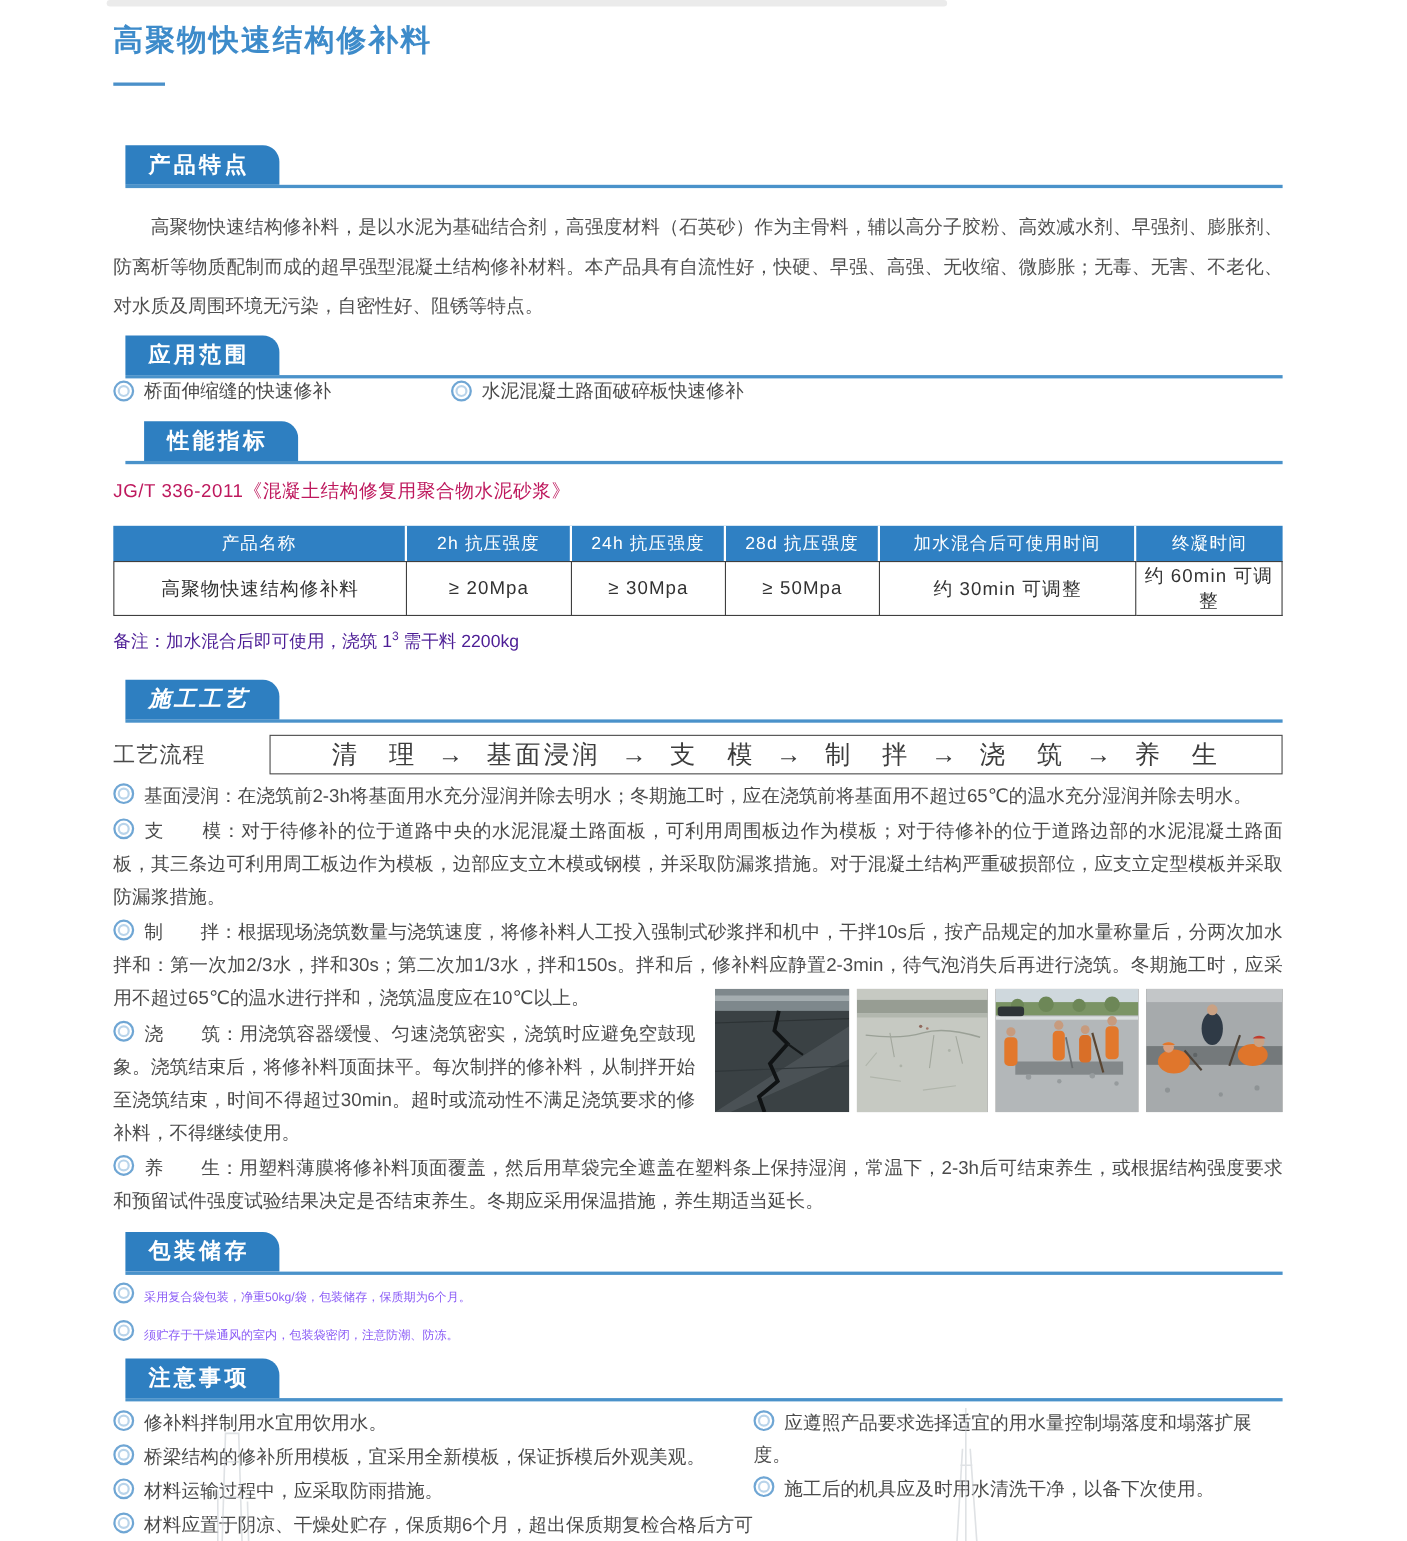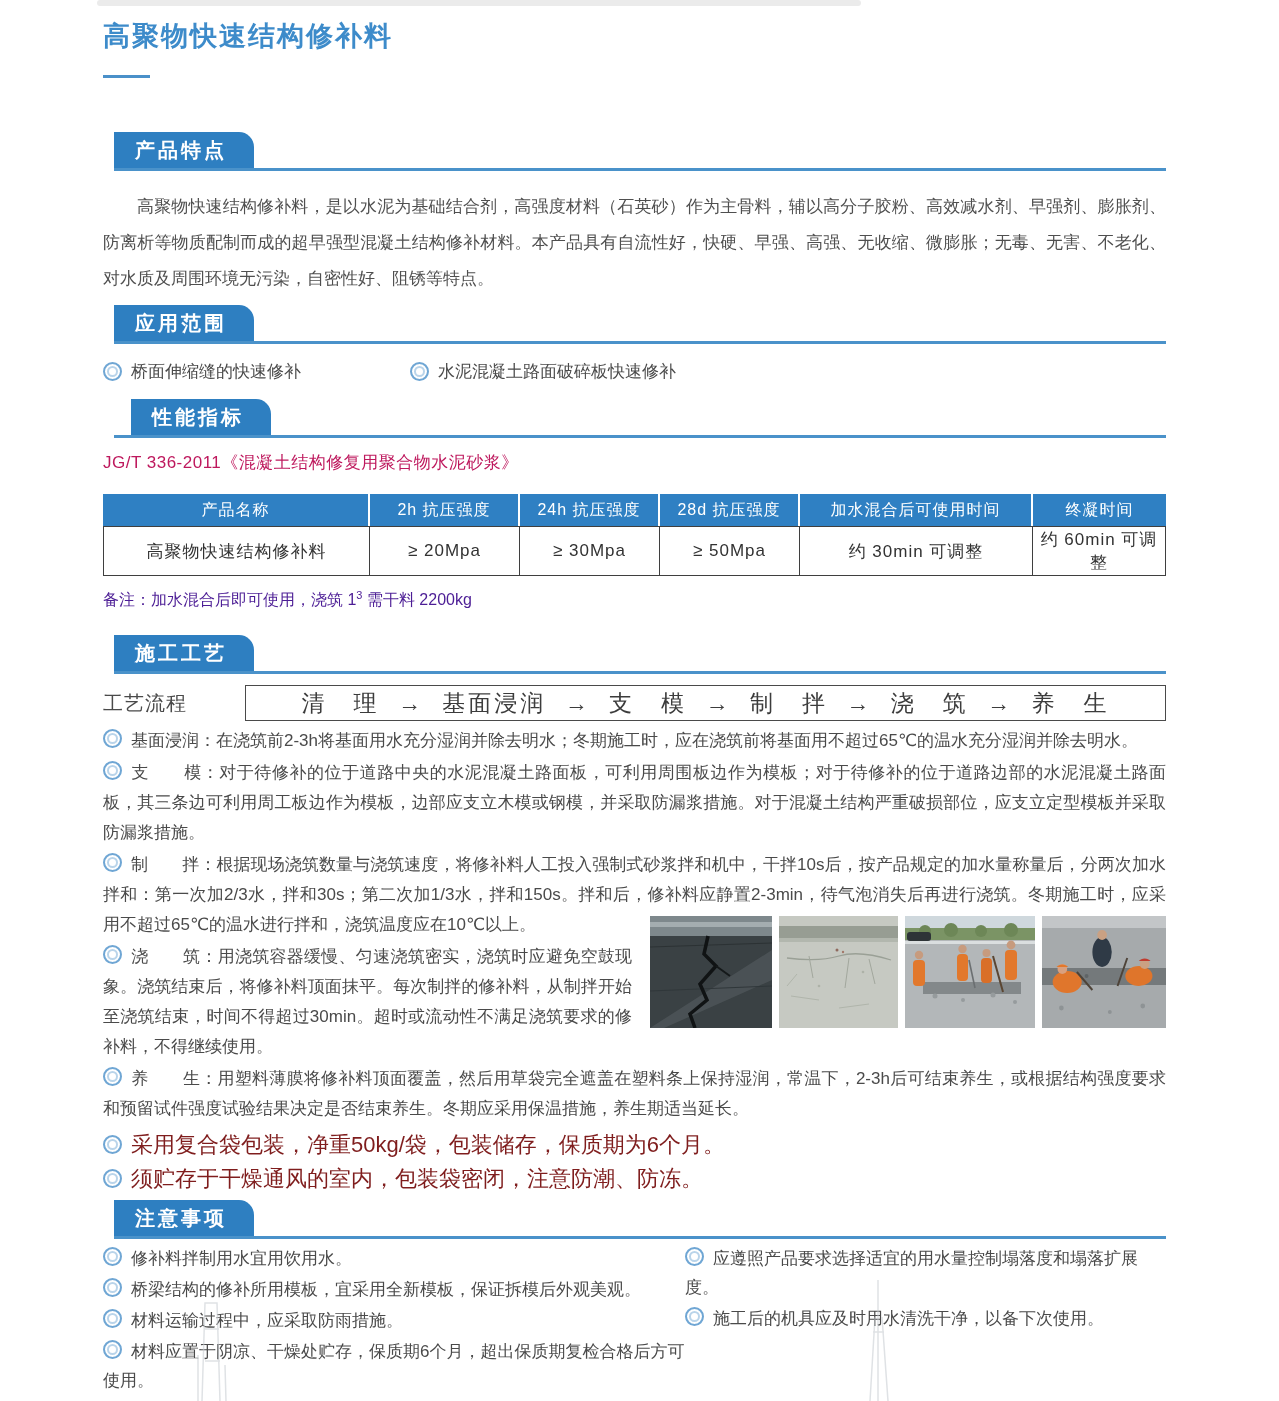--- a/index.html
+++ b/index.html
@@ -10,21 +10,21 @@
 
   h1.title{margin:18px 0 0;font-size:27px;font-weight:bold;color:#3d8bca;letter-spacing:2px;}
   .title-line{width:47px;height:3px;background:#4a90c9;margin-top:21px;}
 
   .sec{border-bottom:3px solid #4a92ca;line-height:0;margin-left:11px;}
   .tab{display:inline-block;background:#2e7fc1;color:#fff;font-size:20px;font-weight:bold;
        line-height:36px;padding:0 27px 0 21px;border-radius:0 15px 0 0;letter-spacing:3px;}
 
   .para{margin:18px 0 0;font-size:17px;line-height:36px;color:#4f4f4f;text-align:justify;text-indent:2em;}
 
-  .apps{display:flex;margin-top:16px;font-size:17px;color:#4a4a4a;align-items:center;}
+  .apps{display:flex;font-size:17px;color:#4a4a4a;align-items:center;}
   .app{display:flex;align-items:center;}
   .app.first{width:307px;}
 
   .blt{display:inline-block;flex:0 0 auto;width:15px;height:15px;border:2px solid #6fa6d4;border-radius:50%;
        box-shadow:inset 0 0 0 2px #fff,inset 0 0 0 4px #b9d4ea;background:#fff;
        margin-right:9px;vertical-align:-2px;}
 
   .standard{margin:13px 0 0;font-size:17px;color:#be185d;text-align:left;letter-spacing:.5px;}
 
   table.perf{width:100%;border-collapse:separate;border-spacing:0;margin-top:20px;table-layout:fixed;}
@@ -46,31 +46,31 @@
   .steps{margin-top:5px;}
   .step{margin:2px 0 0;font-size:17px;line-height:30px;color:#4a4a4a;text-align:justify;}
   .step .blt{vertical-align:-2px;}
 
   .photo-strip{float:right;width:516px;height:112px;margin:-26px 0 8px 18px;display:flex;gap:7px;}
   .ph{height:112px;overflow:hidden;background:#999;}
   .ph svg{display:block;width:100%;height:100%;}
   .ph1{flex:0 0 122px;} .ph2{flex:0 0 119px;} .ph3{flex:0 0 130px;} .ph4{flex:1;}
 
   .store-items{margin-top:6px;}
-  .store-items p{margin:4px 0 0;font-size:22px;line-height:30px;color:#7f1d1d;}
+  .store-items p{margin:4px 0 0;font-size:11px;line-height:30px;color:#8b5cf6;}
 
   .notes{display:flex;margin-top:5px;}
   .ncol-l{width:582px;flex:0 0 auto;}
   .ncol-r{flex:1;}
   .notes p{margin:0 0 2px;font-size:17px;line-height:29px;color:#4a4a4a;}
 
   .sec-features{margin-top:54px;}
   .sec-apps{margin-top:8px;text-decoration:underline;}
   .sec-perf{margin-top:16px;padding-left:17px;}
-  .sec-process{margin-top:24px;}
+  .sec-process{margin-top:24px;font-style:italic;}
   .sec-store{margin-top:13px;}
   .sec-notes{margin-top:6px;}
 
   .ghost{position:absolute;opacity:.55;}
 </style>
 </head>
 <body>
 
 <div class="page">
   <div class="top-strip"></div>
@@ -231,20 +231,23 @@
             </svg>
           </span>
         </span>
         <span class="blt"></span><span>浇　　筑：用浇筑容器缓慢、匀速浇筑密实，浇筑时应避免空鼓现象。浇筑结束后，将修补料顶面抹平。每次制拌的修补料，从制拌开始至浇筑结束，时间不得超过30min。超时或流动性不满足浇筑要求的修补料，不得继续使用。</span>
       </p>
       <p class="step">
         <span class="blt"></span><span>养　　生：用塑料薄膜将修补料顶面覆盖，然后用草袋完全遮盖在塑料条上保持湿润，常温下，2-3h后可结束养生，或根据结构强度要求和预留试件强度试验结果决定是否结束养生。冬期应采用保温措施，养生期适当延长。</span>
       </p>
     </div>
 
+    <div class="sec sec-store">
+      <span class="tab">包装储存</span>
+    </div>
     <div class="store-items">
       <p><span class="blt"></span><span>采用复合袋包装，净重50kg/袋，包装储存，保质期为6个月。</span></p>
       <p><span class="blt"></span><span>须贮存于干燥通风的室内，包装袋密闭，注意防潮、防冻。</span></p>
     </div>
 
     <div class="sec sec-notes">
       <span class="tab">注意事项</span>
     </div>
     <div class="notes">
       <div class="ncol-l">

